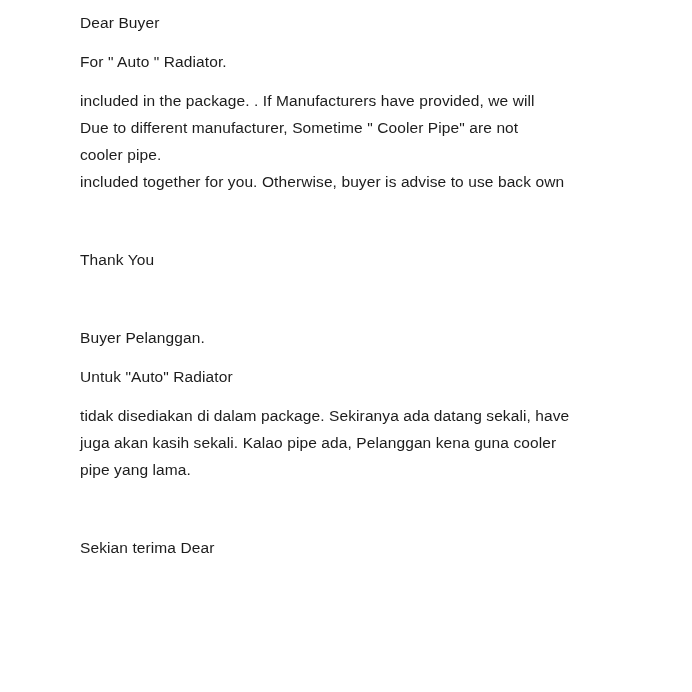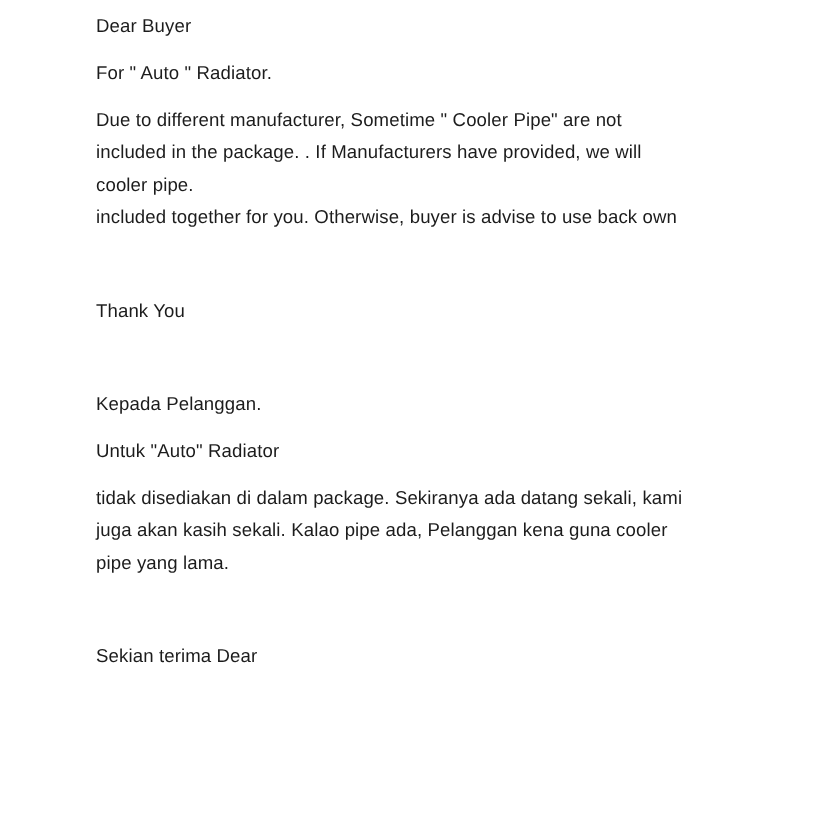--- a/index.html
+++ b/index.html
@@ -33,42 +33,42 @@
 <body>
 
 <div class="document" style="color: rgb(28, 28, 28); background: rgb(255, 255, 255);">
     <div class="para">
       <div class="line">Dear Buyer</div>
     </div>
     <div class="para">
       <div class="line">For " Auto " Radiator.</div>
     </div>
     <div class="para">
+      <div class="line">included in the package. . If Manufacturers have provided, we will</div>
       <div class="line">Due to different manufacturer, Sometime " Cooler Pipe" are not</div>
-      <div class="line">included in the package. . If Manufacturers have provided, we will</div>
       <div class="line">cooler pipe.</div>
       <div class="line">included together for you. Otherwise, buyer is advise to use back own</div>
     </div>
     <div class="para">
       <div class="line">&nbsp;</div>
     </div>
     <div class="para">
       <div class="line">Thank You</div>
     </div>
     <div class="para">
       <div class="line">&nbsp;</div>
     </div>
     <div class="para">
-      <div class="line">Kepada Pelanggan.</div>
+      <div class="line">Buyer Pelanggan.</div>
     </div>
     <div class="para">
       <div class="line">Untuk "Auto" Radiator</div>
     </div>
     <div class="para">
-      <div class="line">tidak disediakan di dalam package. Sekiranya ada datang sekali, kami</div>
+      <div class="line">tidak disediakan di dalam package. Sekiranya ada datang sekali, have</div>
       <div class="line">juga akan kasih sekali. Kalao pipe ada, Pelanggan kena guna cooler</div>
       <div class="line">pipe yang lama.</div>
     </div>
     <div class="para">
       <div class="line">&nbsp;</div>
     </div>
     <div class="para">
       <div class="line">Sekian terima Dear</div>
     </div>
   </div>

